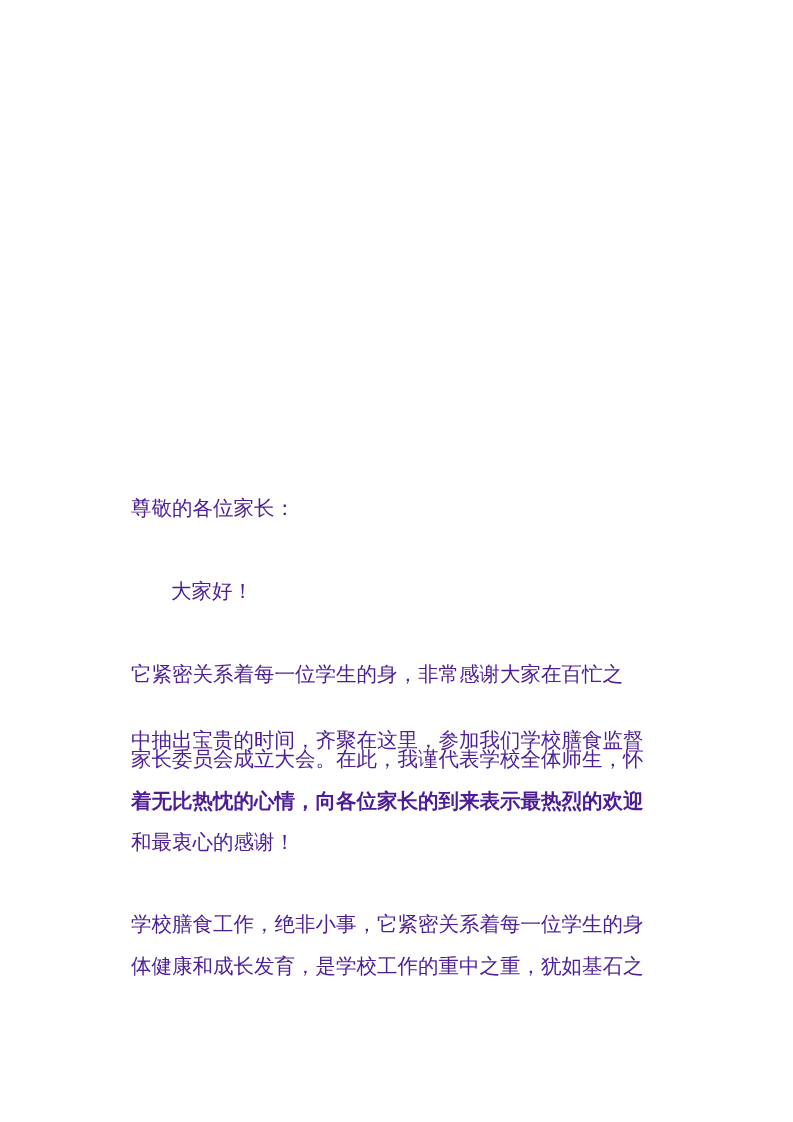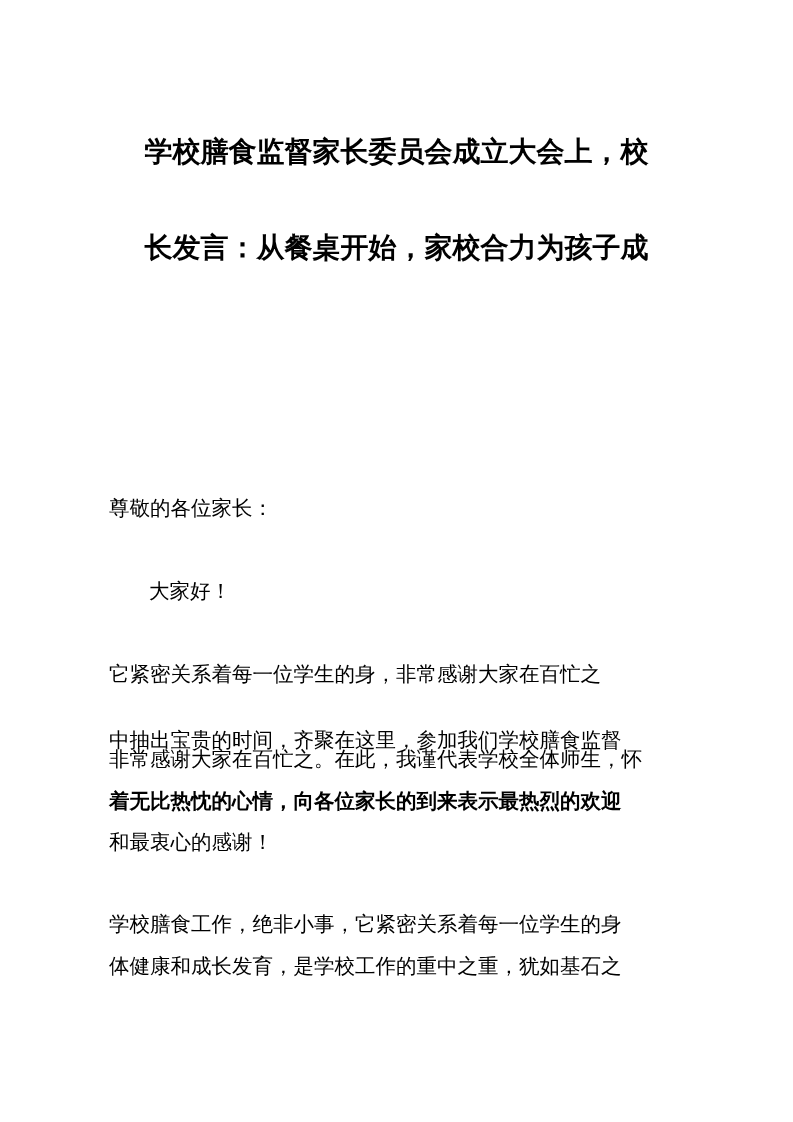--- a/index.html
+++ b/index.html
@@ -28,42 +28,40 @@
       width: 793px;
       text-align: center;
       font-size: 28px;
       font-weight: bold;
       line-height: 36px;
       white-space: nowrap;
       letter-spacing: 0px;
     }
     .text-line {
       position: absolute;
-      left: 109px;
+      left: 131px;
       font-size: 20.5px;
       line-height: 28px;
       white-space: nowrap;
-      color: #000000;
+      color: #4c1d95;
     }
   </style>
 </head>
 <body>
 
 <div class="page">
 
-  <div class="title-line" style="top:134px;">学校膳食监督家长委员会成立大会上，校</div>
-  <div class="title-line" style="top:230px;">长发言：从餐桌开始，家校合力为孩子成</div>
 
   <div class="text-line" style="top:494px;">尊敬的各位家长：</div>
   <div class="text-line" style="top:577px;margin-left:40px;">大家好！</div>
 
   <div>
     <div class="text-line" style="top:660px;">它紧密关系着每一位学生的身，非常感谢大家在百忙之</div>
     <div class="text-line" style="top:703px;margin-top:23px;">中抽出宝贵的时间，齐聚在这里，参加我们学校膳食监督</div>
-    <div class="text-line" style="top:745px;">非常感谢大家在百忙之。在此，我谨代表学校全体师生，怀</div>
+    <div class="text-line" style="top:745px;">家长委员会成立大会。在此，我谨代表学校全体师生，怀</div>
     <div class="text-line" style="top:787px;font-weight:bold;">着无比热忱的心情，向各位家长的到来表示最热烈的欢迎</div>
     <div class="text-line" style="top:828px;">和最衷心的感谢！</div>
   </div>
 
   <div>
     <div class="text-line" style="top:910px;">学校膳食工作，绝非小事，它紧密关系着每一位学生的身</div>
     <div class="text-line" style="top:952px;text-align:right;">体健康和成长发育，是学校工作的重中之重，犹如基石之</div>
   </div>
 
 </div>

